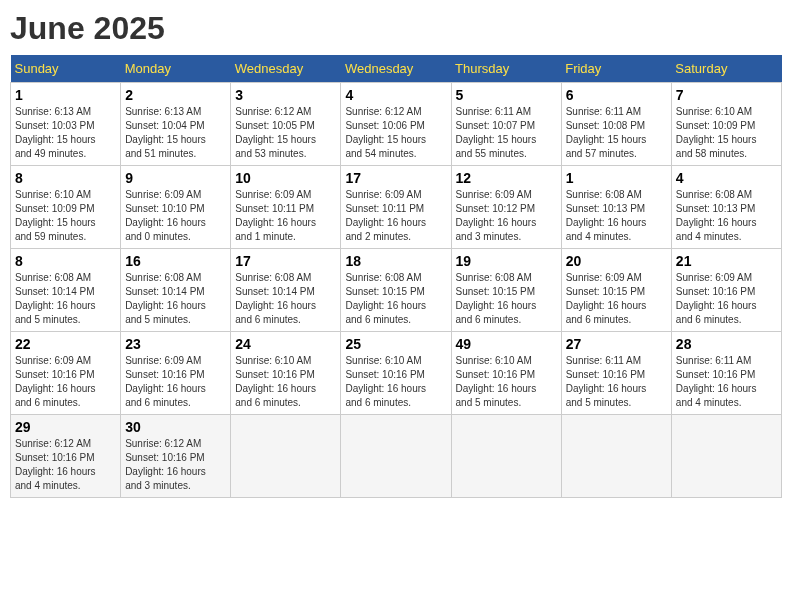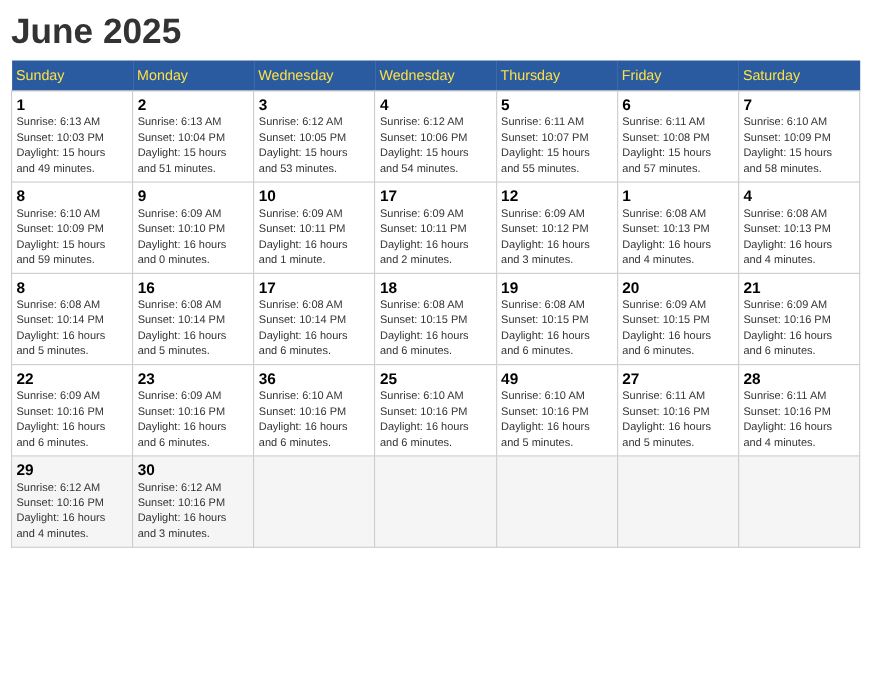--- a/index.html
+++ b/index.html
@@ -262,21 +262,21 @@
 and 6 minutes.</div>
         </td>
         <td>
           <span class="day-num">23</span>
           <div class="day-info" style="white-space: pre-line;">Sunrise: 6:09 AM
 Sunset: 10:16 PM
 Daylight: 16 hours
 and 6 minutes.</div>
         </td>
         <td>
-          <span class="day-num">36</span>
+          <span class="day-num">24</span>
           <div class="day-info" style="white-space: pre-line;">Sunrise: 6:10 AM
 Sunset: 10:16 PM
 Daylight: 16 hours
 and 6 minutes.</div>
         </td>
         <td>
           <span class="day-num">25</span>
           <div class="day-info" style="white-space: pre-line;">Sunrise: 6:10 AM
 Sunset: 10:16 PM
 Daylight: 16 hours

